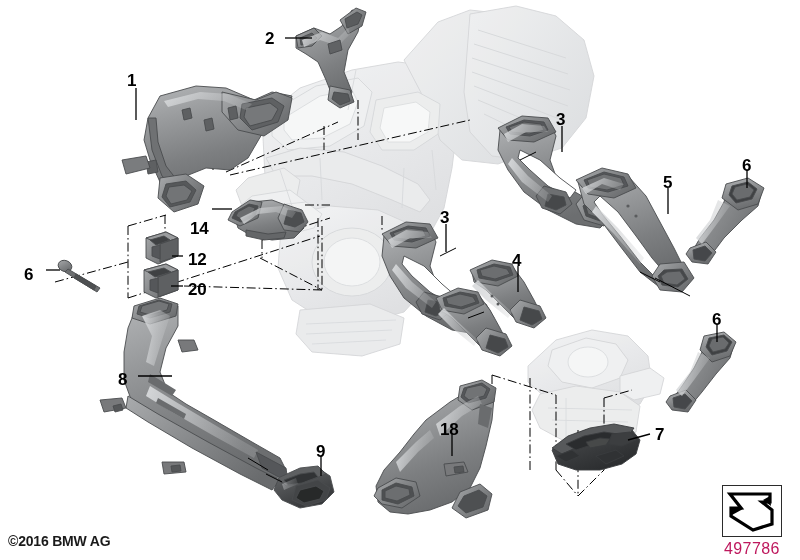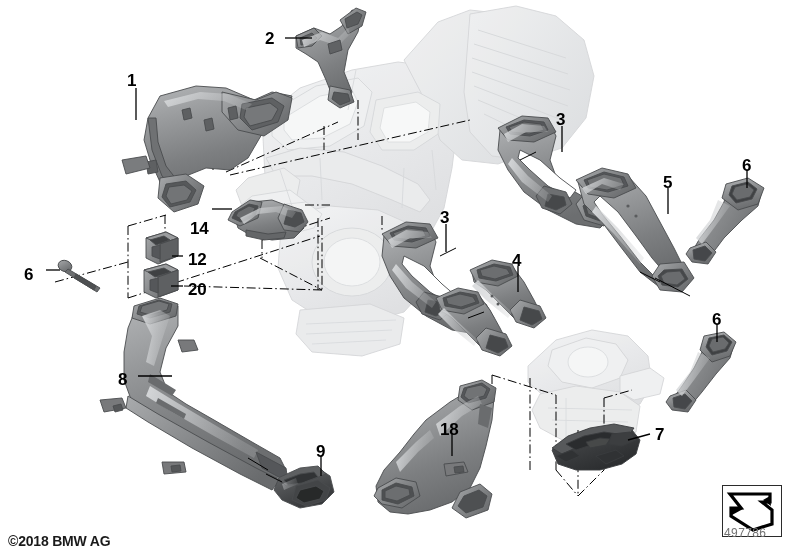--- a/index.html
+++ b/index.html
@@ -57,24 +57,24 @@
     white-space: nowrap;
   }
   #copyright .cmark {
     font-weight: bold;
     font-size: 14px;
   }
 
   #diagram-id {
     position: absolute;
     left: 724px;
-    top: 526px;
+    top: 540px;
     font-family: "Liberation Sans", sans-serif;
-    font-size: 12px;
-    color: #737373;
+    font-size: 16px;
+    color: #be185d;
     letter-spacing: 0.4px;
     white-space: nowrap;
   }
 
   #icon-box {
     position: absolute;
     left: 722px;
     top: 485px;
     width: 60px;
     height: 52px;
@@ -552,21 +552,21 @@
   <div class="callout" style="left:655px;  top:426px;">7</div>
   <div class="callout" style="left:118px;  top:371px;">8</div>
   <div class="callout" style="left:316px;  top:443px;">9</div>
   <div class="callout" style="left:440px;  top:421px;">18</div>
   <div class="callout" style="left:188px;  top:281px;">20</div>
   <div class="callout" style="left:188px;  top:251px;">12</div>
   <div class="callout" style="left:24px;   top:266px;">6</div>
   <div class="callout" style="left:190px;  top:220px;">14</div>
 
   <div id="copyright">
-    <span class="cmark">©</span><span>2018 BMW AG</span>
+    <span class="cmark">©</span><span>2016 BMW AG</span>
   </div>
 
   <div id="icon-box">
     <svg viewBox="0 0 58 50">
       <path d="M7,8 L47,8 L47,16 L39,16 L49,24 L49,38 L30,44 L8,30 L8,22 L18,22 Z" fill="none" stroke="#000000" stroke-width="3.2" stroke-linejoin="miter"></path>
       <path d="M9,23 L20,23 L9,29 Z" fill="#000000"></path>
       <path d="M40,14 L48,20 L47,10 Z" fill="#000000"></path>
     </svg>
   </div>
 

